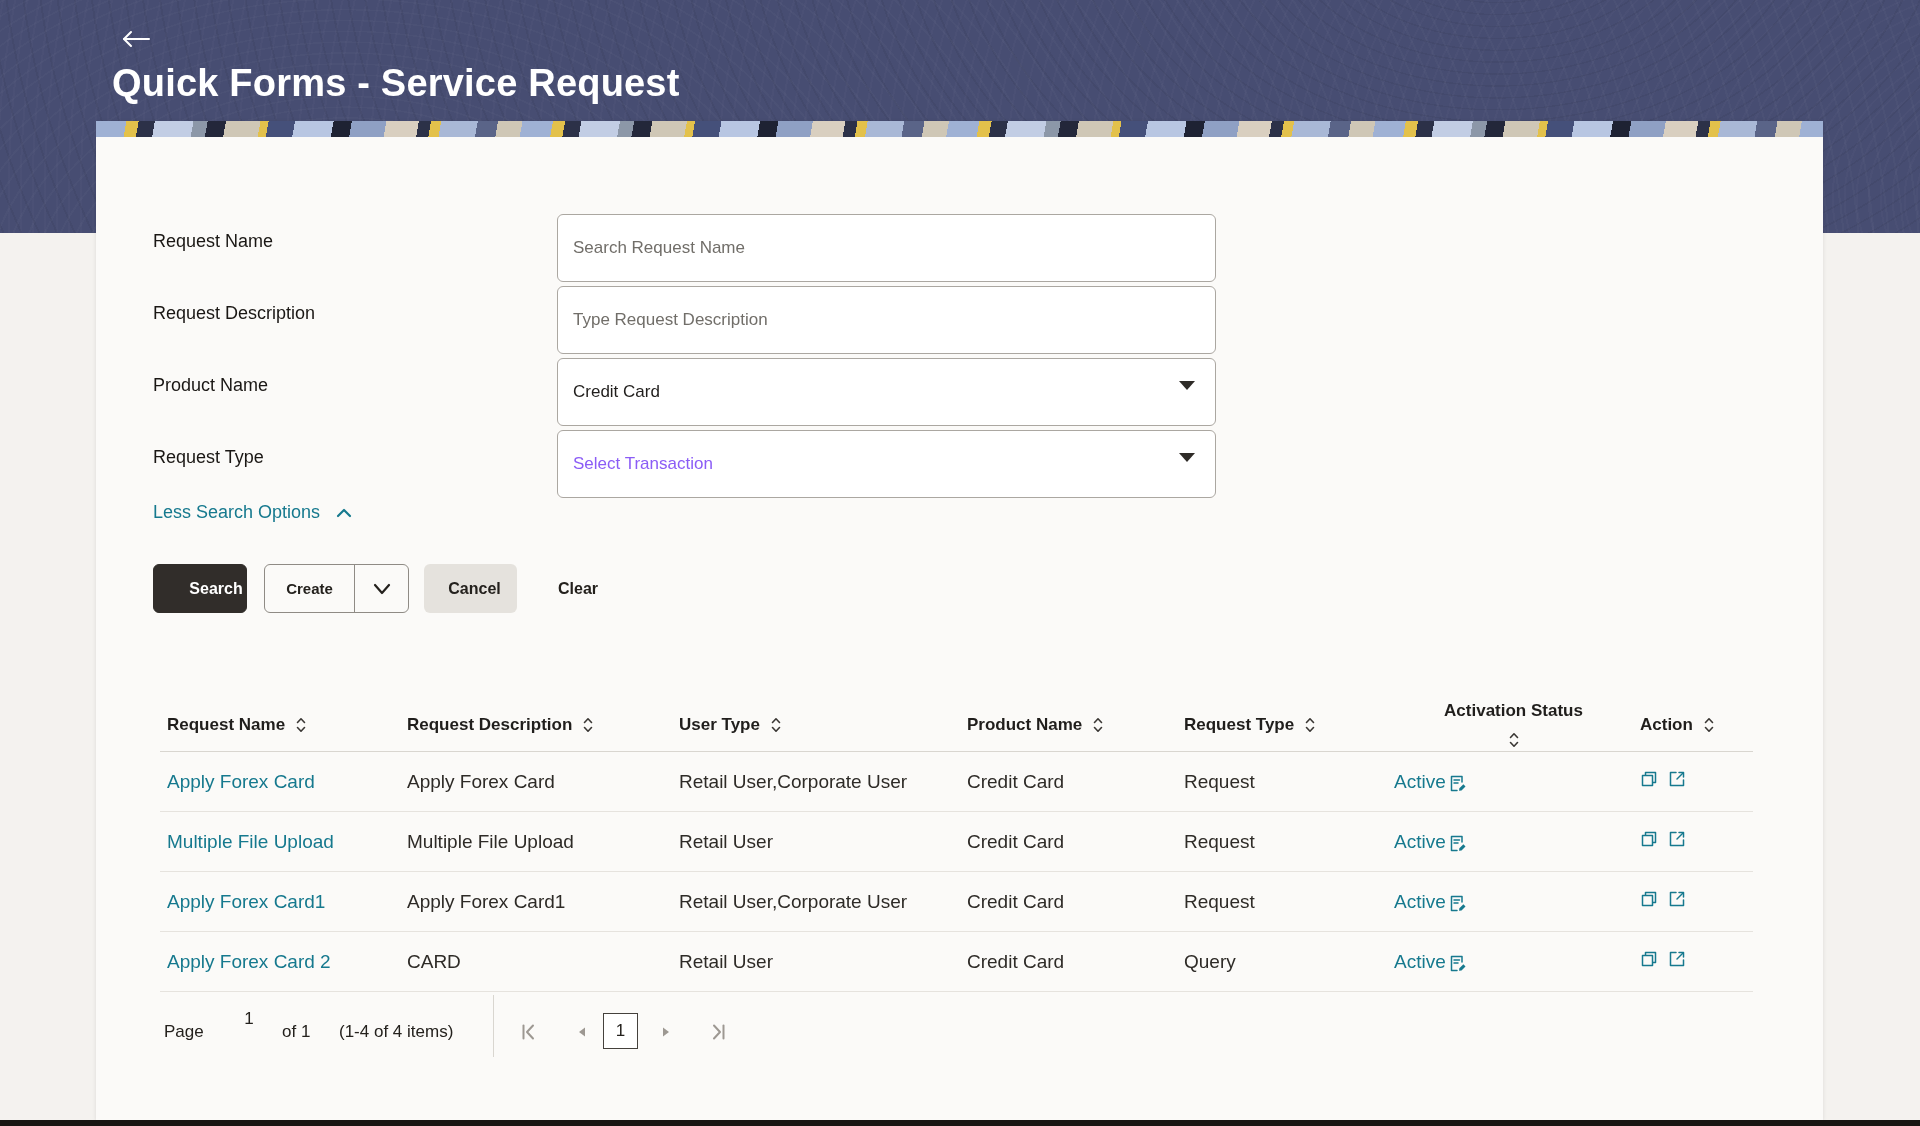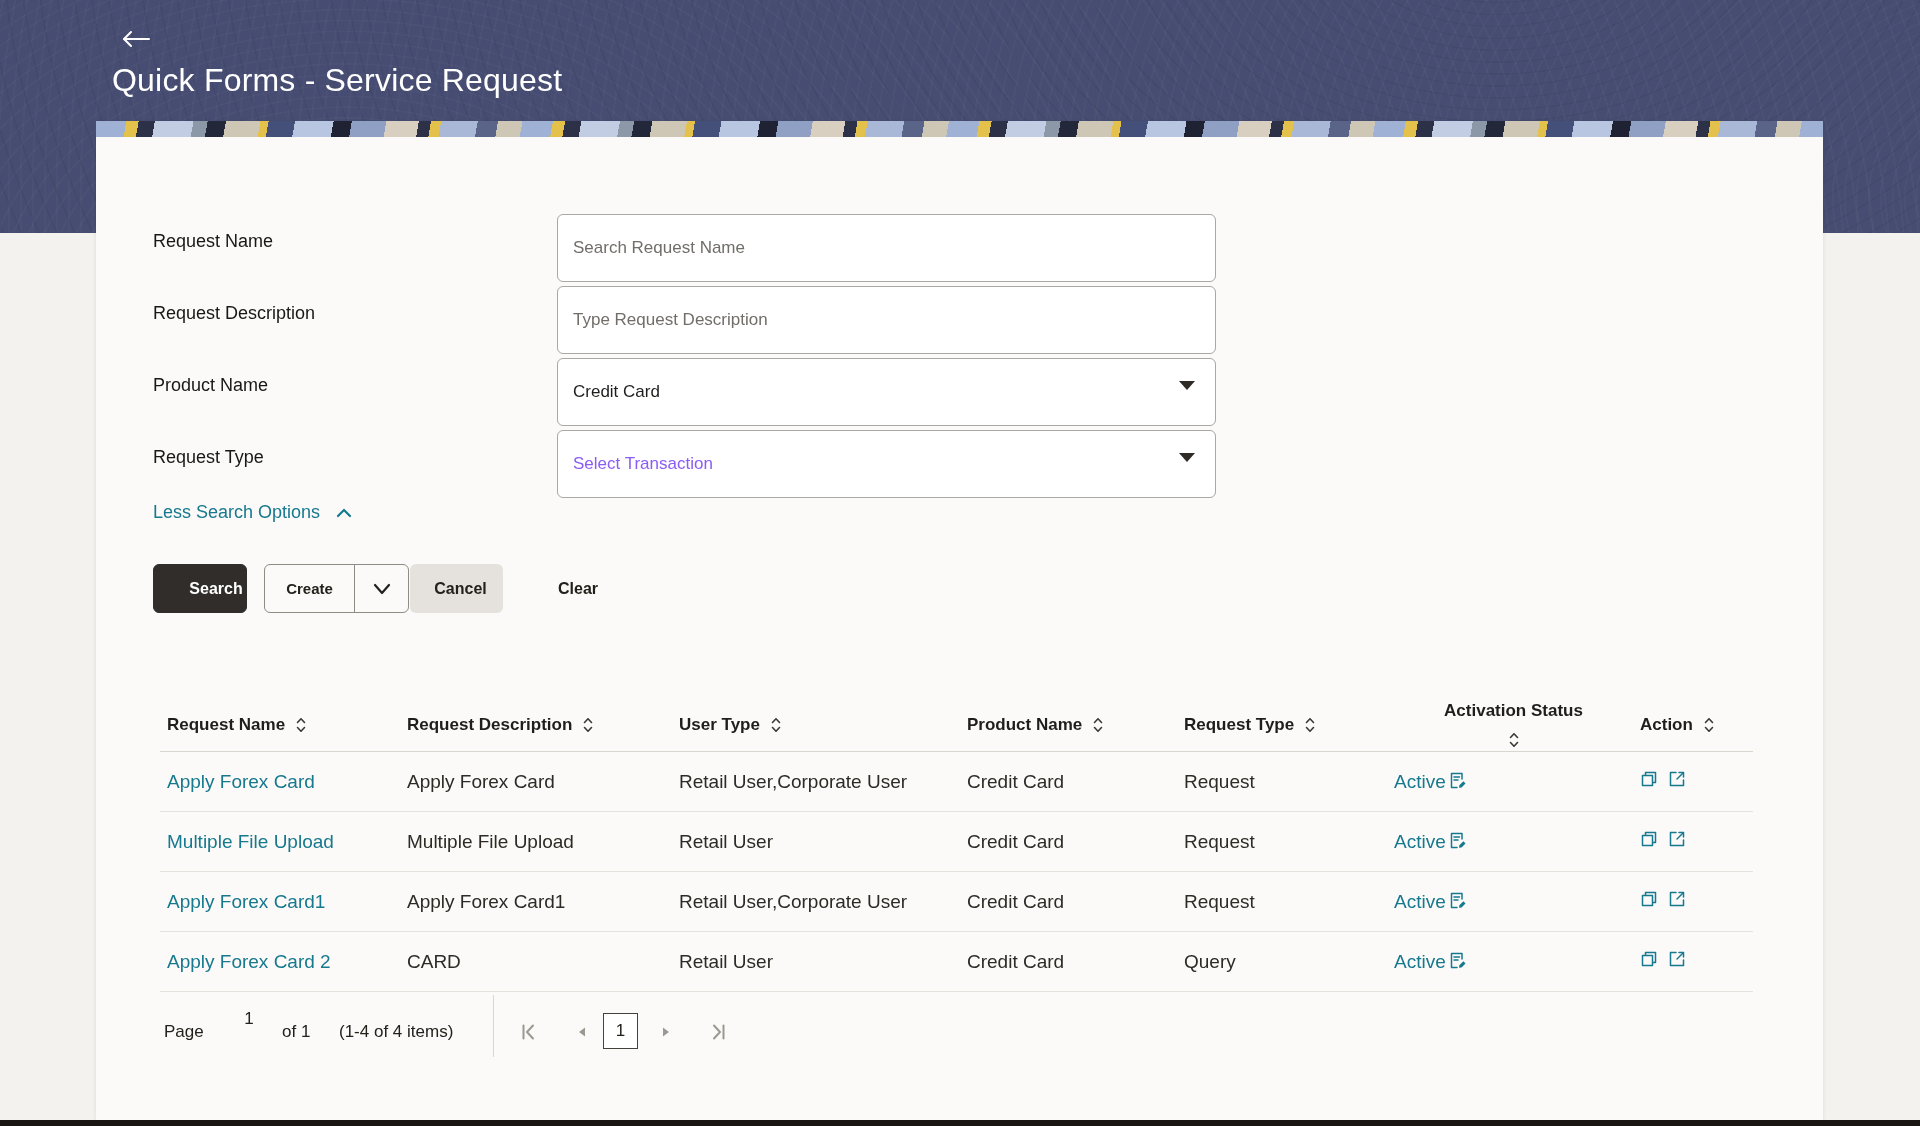--- a/index.html
+++ b/index.html
@@ -15,21 +15,21 @@
   
   .header-band {
     position:absolute; left:0; top:0; width:1920px; height:233px;
     background-color:#474D72;
     background-image:
       repeating-radial-gradient(ellipse 900px 650px at 18% 130%, rgba(255,255,255,0.025) 0 2px, transparent 2px 15px),
       repeating-radial-gradient(ellipse 1000px 700px at 78% -40%, rgba(0,0,0,0.05) 0 2px, transparent 2px 17px),
       repeating-radial-gradient(ellipse 700px 500px at 108% 85%, rgba(255,255,255,0.02) 0 2px, transparent 2px 12px);
   }
   .back-btn { position:absolute; left:121px; top:26px; width:34px; height:26px; cursor:pointer; display:flex; align-items:center; }
-  .page-title { position:absolute; left:112px; top:62px; font-size:32px; font-weight:400; color:#FFFFFF; letter-spacing:0.2px; }
+  .page-title { position:absolute; left:112px; top:62px; font-size:38px; font-weight:700; color:#FFFFFF; letter-spacing:0.2px; }
 
   
   .card {
     position:absolute; left:96px; top:121px; width:1727px; height:999px;
     background:#FBFAF8; box-shadow:0 1px 4px rgba(0,0,0,0.10);
   }
   .banner-strip {
     position:absolute; left:0; top:0; width:1727px; height:16px;
     background:repeating-linear-gradient(100deg,
       #9FB1D4 0 30px, #E3C14B 30px 42px, #2C3148 42px 58px, #C2CDE4 58px 96px,
@@ -61,33 +61,33 @@
   
   .btn { position:absolute; top:443px; height:49px; border-radius:6px; font-size:16px; font-weight:700;
          display:flex; align-items:center; justify-content:center; cursor:pointer;
          font-family:"Liberation Sans","DejaVu Sans",sans-serif; }
   .btn-search { left:57px; width:94px; background:#312D2A; color:#FFFFFF; border:1px solid #312D2A;padding-left:32px; }
   .split-btn { position:absolute; top:443px; left:168px; width:145px; height:49px; border:1px solid #8F8B85;
                border-radius:6px; background:#FBFAF8; display:flex; }
   .split-main { width:90px; height:100%; display:flex; align-items:center; justify-content:center;
                 font-size:15px; font-weight:700; color:#24211D; cursor:pointer; border-right:1px solid #8F8B85; }
   .split-caret { flex:1; display:flex; align-items:center; justify-content:center; cursor:pointer; }
-  .btn-cancel { left:314px; width:93px; background:#E5E2DD; color:#24211D; border:none;padding-left:8px; }
+  .btn-cancel { left:328px; width:93px; background:#E5E2DD; color:#24211D; border:none;padding-left:8px; }
   .btn-clear { position:absolute; top:443px; left:462px; height:49px; line-height:49px; font-size:16px;
                font-weight:700; color:#24211D; cursor:pointer; }
 
   
   .table { position:absolute; left:64px; top:577px; width:1593px; }
   .thead { display:flex; height:54px; align-items:center; border-bottom:1px solid #D9D6D0; }
   .th { display:flex; align-items:center; gap:10px; padding-left:7px; font-size:17px; font-weight:700; color:#201E1C; cursor:pointer; }
   .trow { display:flex; height:60px; align-items:center; border-bottom:1px solid #E6E3DE; }
   .cell { padding-left:7px; font-size:19px; color:#2E2B27; white-space:nowrap; overflow:hidden; }
   .c1{width:240px;} .c2{width:272px;} .c3{width:288px;} .c4{width:217px;} .c5{width:210px;} .c6{width:246px;flex-direction:column;} .c7{width:120px;}
   .req-link { color:#16798E; cursor:pointer; text-decoration:none; }
-  .status-wrap { display:inline-flex; align-items:flex-start; gap:2px; cursor:pointer; }
+  .status-wrap { display:inline-flex; align-items:flex-end; gap:2px; cursor:pointer; }
   .status-wrap .status-text { color:#16798E; }
   .action-icons { display:inline-flex; align-items:center; gap:10px; }
   .action-icons svg { cursor:pointer; }
 
   
   .pg-label { position:absolute; top:898px; height:26px; line-height:26px; font-size:17px; color:#24211D; }
   .pg-page { left:68px; }
   .pg-input { position:absolute; left:133px; top:883px; width:40px; height:30px; border:none; background:transparent;
               text-align:center; font-size:17px; color:#24211D; font-family:"Liberation Sans","DejaVu Sans",sans-serif; }
   .pg-of { left:186px; }

